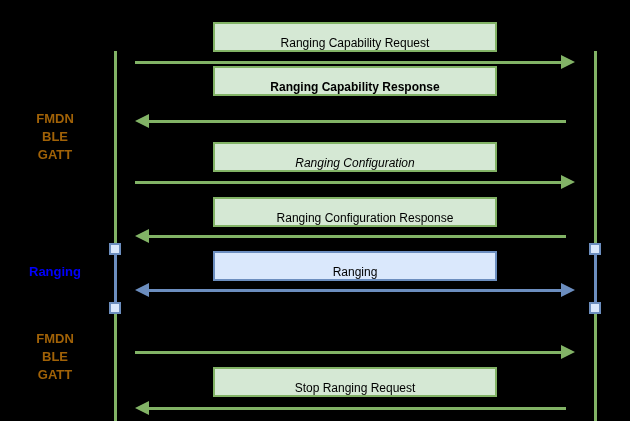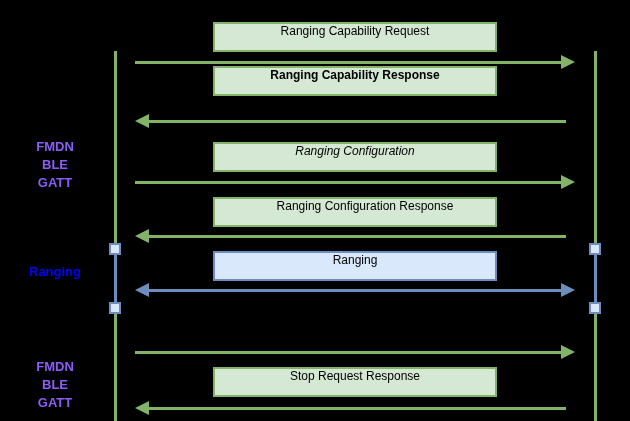--- a/index.html
+++ b/index.html
@@ -15,41 +15,41 @@
   .blue-seg.left{left:114px;}
   .blue-seg.right{left:594px;}
   .act-box{position:absolute;width:12px;height:12px;box-sizing:border-box;
     background:#dae8fc;border:2px solid #6c8ebf;}
   .act-box.l{left:109px;}
   .act-box.r{left:589px;}
   .act-box.t{top:243px;}
   .act-box.b{top:302px;}
   
   .msg-box{position:absolute;left:213px;width:284px;height:30px;box-sizing:border-box;
-    border:2px solid;display:flex;align-items:flex-start;justify-content:center;
+    border:2px solid;display:flex;align-items:flex-end;justify-content:center;
     font-size:12px;color:#000;white-space:nowrap;}
   .msg-box.green{background:#d5e8d4;border-color:#82b366;}
   .msg-box.blue{background:#dae8fc;border-color:#6c8ebf;}
   
   .arrow{position:absolute;left:135px;width:440px;height:14px;}
   .shaft{position:absolute;top:5.5px;height:3px;background:#82b366;}
   .arrow.blue .shaft{background:#6c8ebf;}
   .arrow.dir-right .shaft{left:0;width:428px;}
   .arrow.dir-left .shaft{left:13px;width:418px;}
   .arrow.dir-both .shaft{left:13px;width:414px;}
   .head{position:absolute;top:0;width:0;height:0;
     border-top:7px solid transparent;border-bottom:7px solid transparent;}
   .head.right{right:0;border-left:14px solid #82b366;}
   .head.left{left:0;border-right:14px solid #82b366;}
   .arrow.blue .head.right{border-left-color:#6c8ebf;}
   .arrow.blue .head.left{border-right-color:#6c8ebf;}
   
   .side-label{position:absolute;left:0;width:110px;text-align:center;
     font-weight:bold;font-size:13px;line-height:18px;}
-  .side-label.green{color:#8b5cf6;margin-top:28px;}
+  .side-label.green{color:#a16207;}
   .side-label.blue{color:#0000ff;}
 </style>
 </head>
 <body>
 
 <div class="canvas">
 
   <div class="side-label green" style="top:110px;">
     <div>FMDN</div>
     <div>BLE</div>
@@ -114,20 +114,20 @@
     <span class="head left"></span>
     <span class="head right"></span>
   </div>
 
   <div class="arrow green dir-right" style="top:345px;">
     <span class="shaft"></span>
     <span class="head right"></span>
   </div>
 
   <div class="msg-box green" style="top:367px;">
-    <span>Stop Request Response</span>
+    <span>Stop Ranging Request</span>
   </div>
   <div class="arrow green dir-left" style="top:401px;">
     <span class="shaft"></span>
     <span class="head left"></span>
   </div>
 
 </div>
 
 </body></html>

